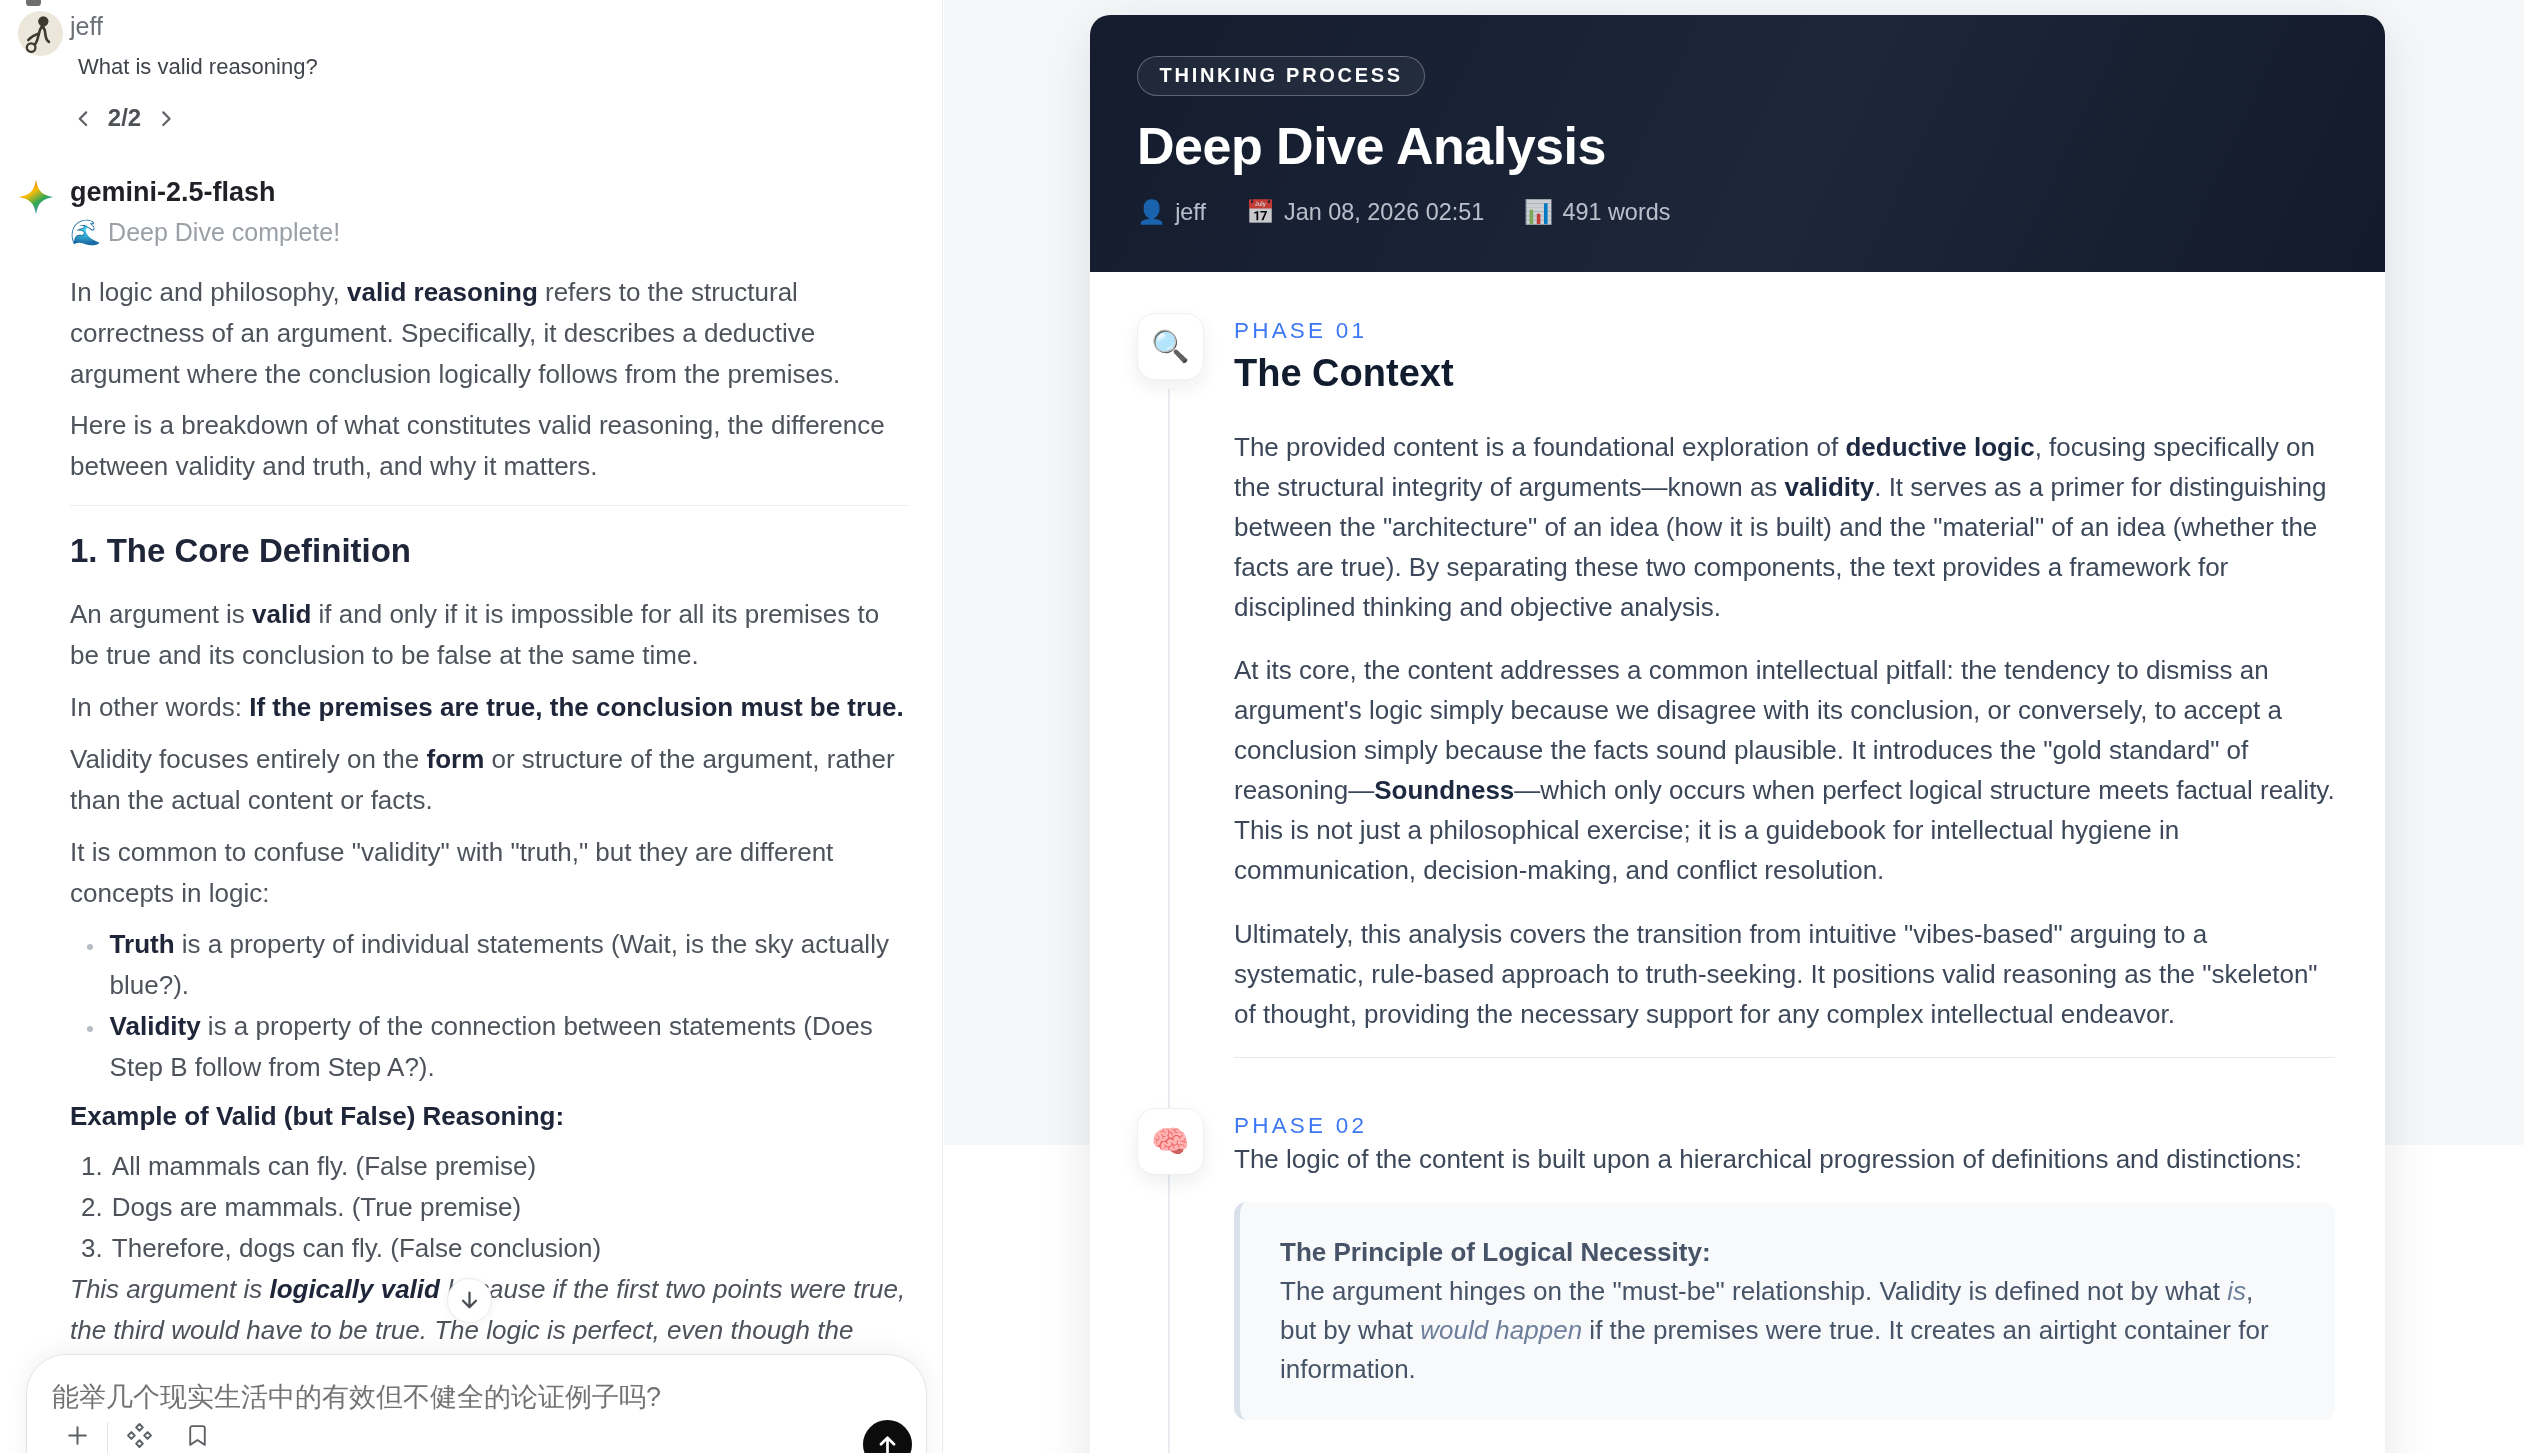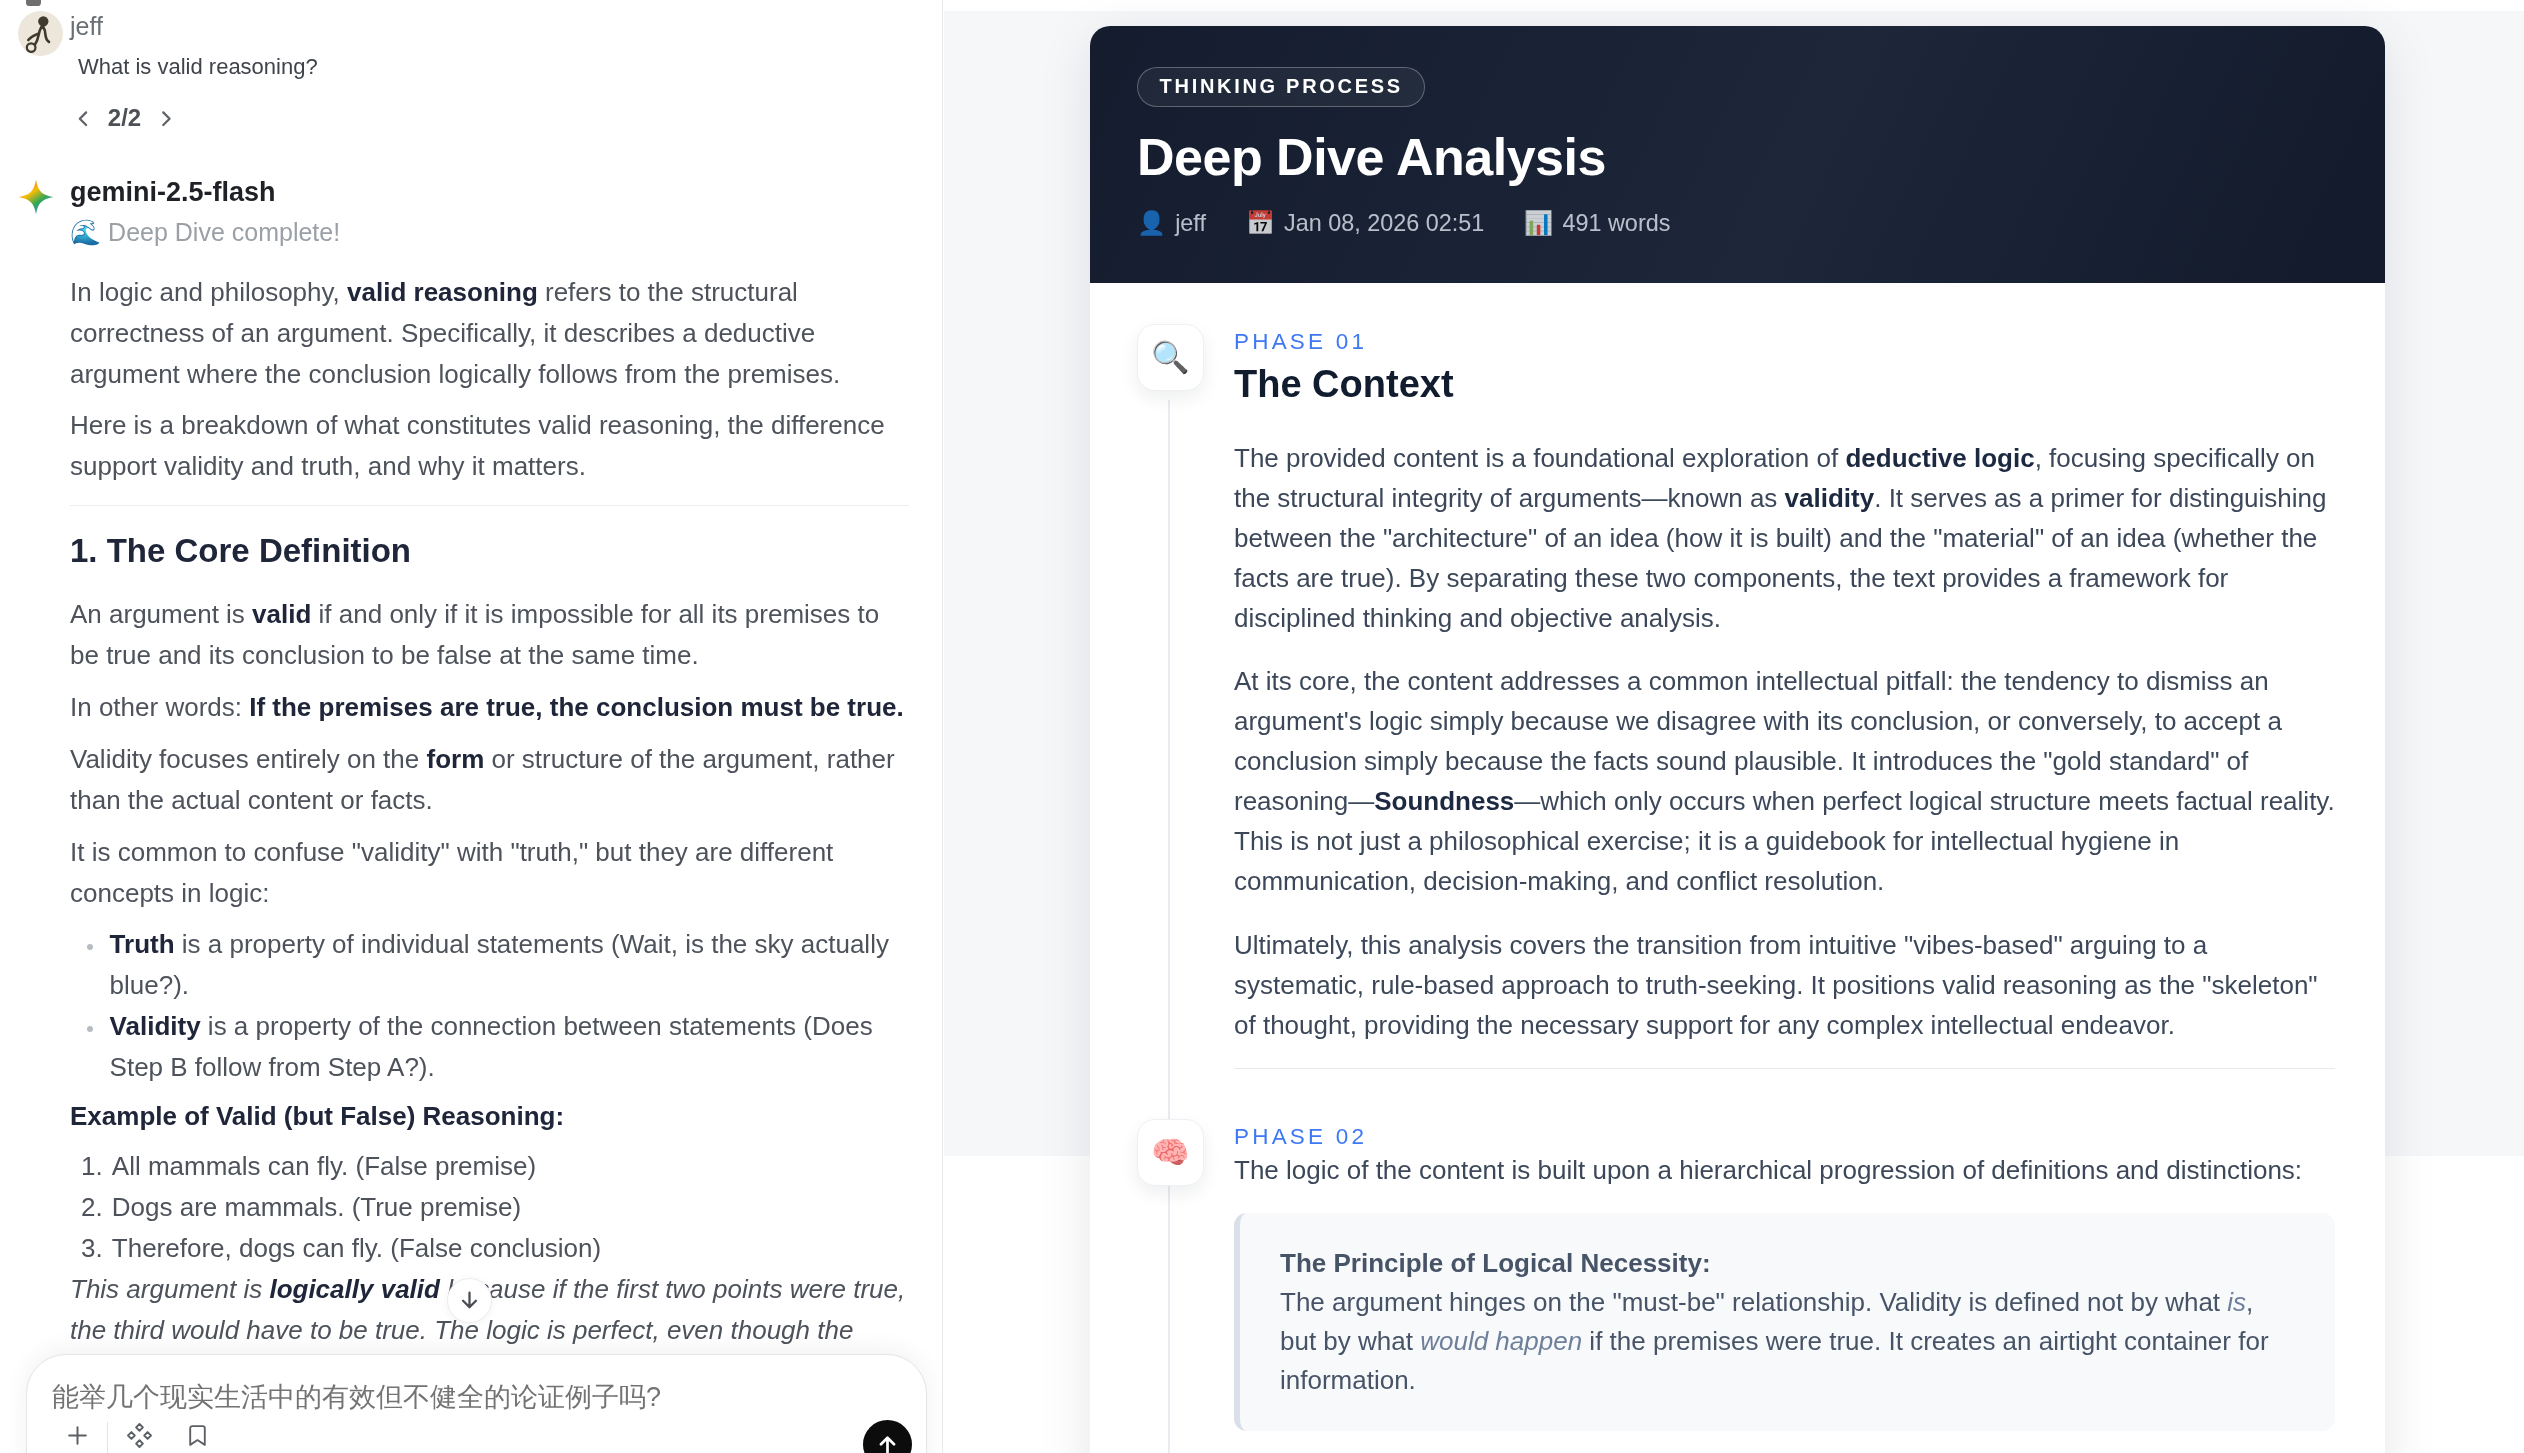--- a/index.html
+++ b/index.html
@@ -51,21 +51,21 @@
   .composer-tools{position:absolute;left:0;top:67px;width:100%;height:54px;display:flex;align-items:flex-start;}
   .tool{background:none;border:none;padding:0;margin:0;cursor:pointer;display:flex;align-items:center;justify-content:center;width:27px;height:27px;}
   .tool.plus{margin-left:37px;}
   .vdiv{width:0.9px;height:31px;background:#e3e4e6;margin:0 0 0 16px;}
   .tool.sparkle{margin-left:18px;}
   .tool.bmark{margin-left:31px;}
   .send{position:absolute;right:14.4px;top:-1.8px;width:49px;height:49px;border-radius:50%;background:#0c0c0d;
     border:none;display:flex;align-items:center;justify-content:center;cursor:pointer;}
 
   
-  .panel{position:absolute;left:944px;top:11px;width:1581px;height:1145px;background:#f6f7f9;}
+  .panel{position:absolute;left:944px;top:0;width:1581px;height:1145px;background:#f6f7f9;}
   .card{position:absolute;left:146px;top:15.3px;width:1295px;height:1567px;background:#fff;
     border-radius:20px;box-shadow:0 12.6px 54px rgba(15,23,42,.10);overflow:hidden;}
   .card-head{height:257px;box-sizing:border-box;padding:41px 0 0 47px;
     background:linear-gradient(115deg,#141c2e 0%,#1d2739 55%,#121a2b 100%);}
   .badge{display:inline-block;padding:8px 21.6px;border:1.8px solid rgba(255,255,255,.28);border-radius:900px;
     background:rgba(255,255,255,.05);color:#fff;font-size:20px;font-weight:700;letter-spacing:2.7px;line-height:21.6px;}
   .card-title{margin:21.6px 0 0 0;font-size:52px;font-weight:800;color:#fff;letter-spacing:-0.5px;line-height:59px;}
   .meta{margin-top:21.6px;display:flex;align-items:center;gap:40px;font-size:23.4px;color:rgba(230,236,245,.78);}
   .meta .m{display:flex;align-items:center;gap:9px;}
   .card-body{position:relative;padding:41px 50px 0 47px;}
@@ -135,21 +135,21 @@
           </defs>
           <path d="M50 2 C56 34 66 44 98 50 C66 56 56 66 50 98 C44 66 34 56 2 50 C34 44 44 34 50 2 Z" fill="url(#gg)"></path>
         </svg>
       </div>
       <div class="turn-body">
         <div class="model">gemini-2.5-flash</div>
         <div class="status">🌊 Deep Dive complete!</div>
 
         <div class="md">
           <p><span>In logic and philosophy, </span><span class="r-b">valid reasoning</span><span> refers to the structural correctness of an argument. Specifically, it describes a deductive argument where the conclusion logically follows from the premises.</span></p>
-          <p><span>Here is a breakdown of what constitutes valid reasoning, the difference support validity and truth, and why it matters.</span></p>
+          <p><span>Here is a breakdown of what constitutes valid reasoning, the difference between validity and truth, and why it matters.</span></p>
           <hr>
           <h3>1. The Core Definition</h3>
           <p><span>An argument is </span><span class="r-b">valid</span><span> if and only if it is impossible for all its premises to be true and its conclusion to be false at the same time.</span></p>
           <p><span>In other words: </span><span class="r-b">If the premises are true, the conclusion must be true.</span></p>
           <p><span>Validity focuses entirely on the </span><span class="r-b">form</span><span> or structure of the argument, rather than the actual content or facts.</span></p>
           <p><span>It is common to confuse "validity" with "truth," but they are different concepts in logic:</span></p>
           <ul>
             <li><span class="r-b">Truth</span><span> is a property of individual statements (Wait, is the sky actually blue?).</span></li>
             <li><span class="r-b">Validity</span><span> is a property of the connection between statements (Does Step B follow from Step A?).</span></li>
           </ul>

